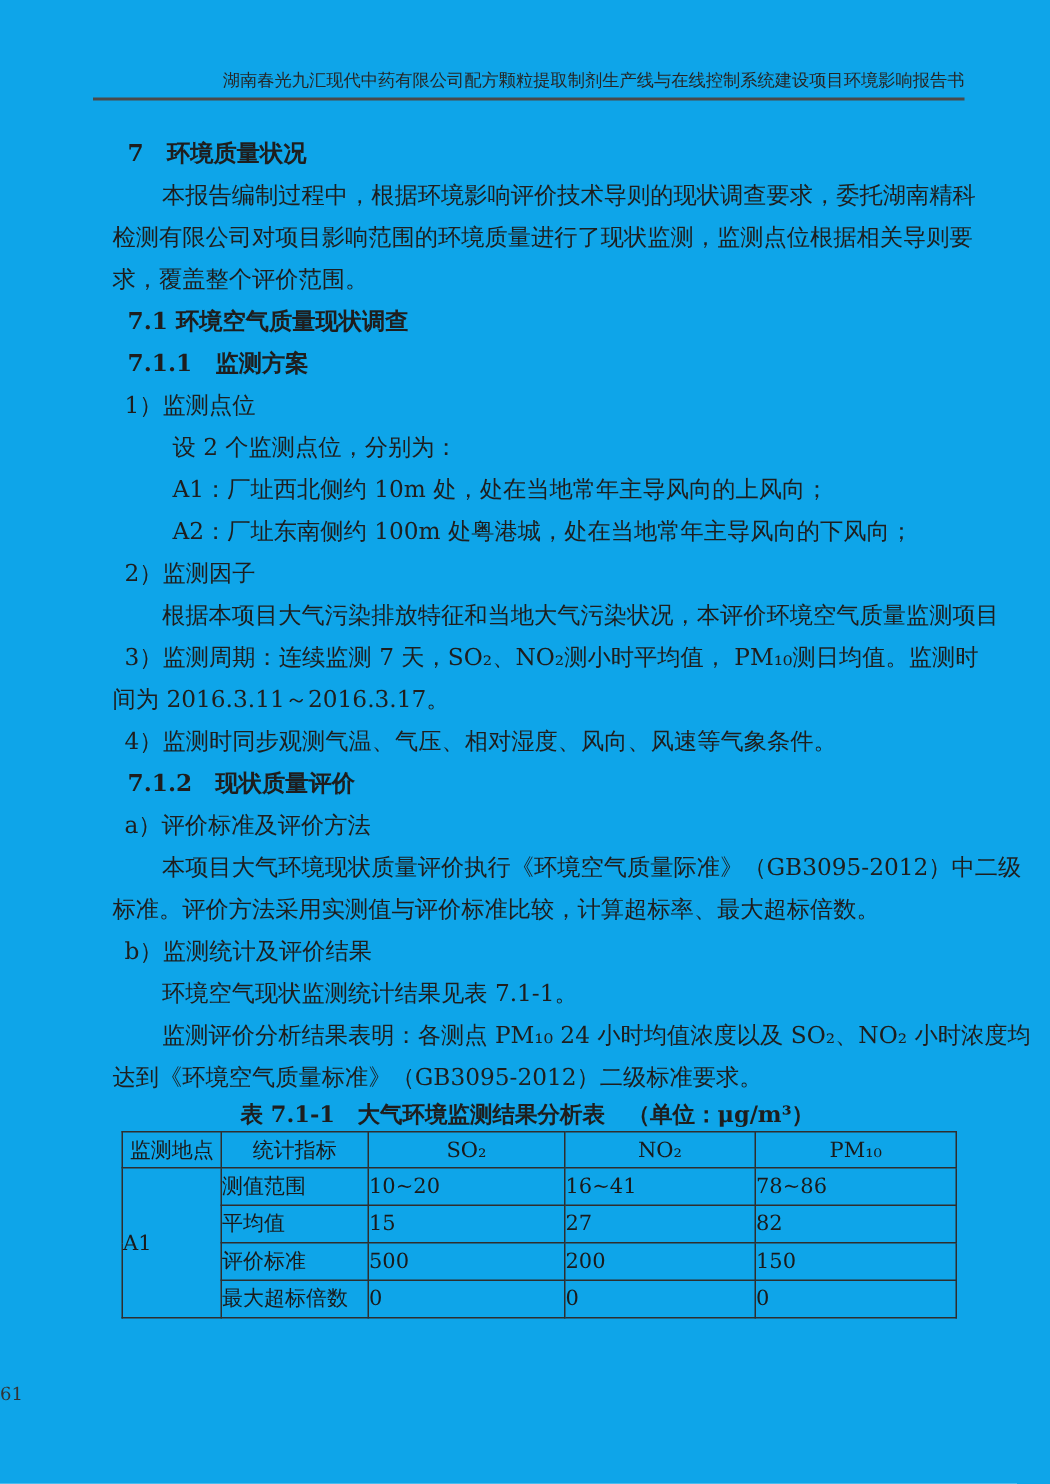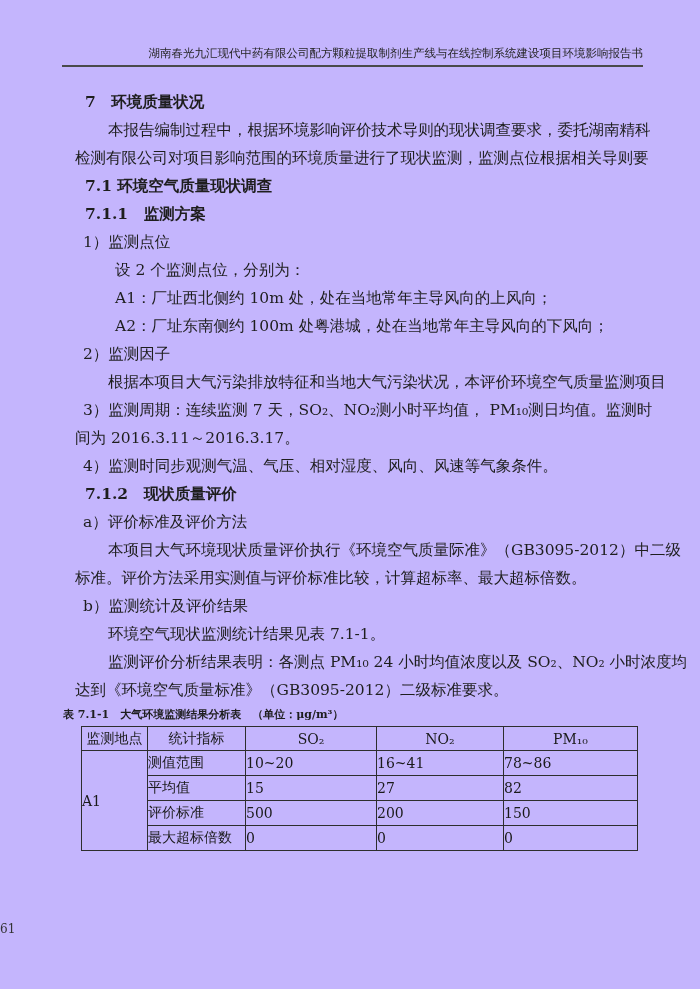--- a/index.html
+++ b/index.html
@@ -1,39 +1,39 @@
 <!DOCTYPE html>
 <html><head>
 <meta charset="utf-8">
 <style>
   html,body { margin:0; padding:0; }
   body { width:700px; height:989px; background:#ffffff; }
   .page {
     position:relative; width:700px; height:989px; overflow:hidden;
-    background:#c4b5fd; color:#1e1e1e;
+    background:#0ea5e9; color:#1e1e1e;
     font-family:"DejaVu Serif","Liberation Serif",serif;
   }
   .header-title {
     position:absolute; top:46px; left:60px; right:57px;
     text-align:right; font-size:11.5px; color:#262626; white-space:nowrap;
   }
   .header-rule {
     position:absolute; top:65px; left:62px; width:581px; height:2px;
     background:#4a4a4a;
   }
   .content { position:absolute; top:88px; left:63px; width:577px; }
   .line { height:28px; line-height:28px; font-size:15.5px; white-space:pre; }
   .h1, .h2 { font-weight:bold; margin-left:22px; }
   .indent { margin-left:45px; }
   .flush  { margin-left:12px; }
   .list   { margin-left:20px; }
   .list2  { margin-left:52px; }
   .caption {
-    height:22px; line-height:22px; 
-    font-weight:bold; font-size:11px; white-space:pre;
+    height:22px; line-height:22px; text-align:center;
+    font-weight:bold; font-size:15px; white-space:pre;
   }
   table.mtable {
     border-collapse:collapse; table-layout:fixed;
     margin-left:18px; width:556px;
   }
   .mtable col.c0 { width:66px; }
   .mtable col.c1 { width:98px; }
   .mtable col.c2 { width:131px; }
   .mtable col.c3 { width:127px; }
   .mtable col.c4 { width:134px; }
@@ -56,20 +56,21 @@
   <div class="header-title">湖南春光九汇现代中药有限公司配方颗粒提取制剂生产线与在线控制系统建设项目环境影响报告书</div>
 
   <div class="header-rule"></div>
 
   <div class="content">
 
     <div>
         <div class="line h1">7　环境质量状况</div>
         <div class="line indent">本报告编制过程中，根据环境影响评价技术导则的现状调查要求，委托湖南精科</div>
         <div class="line flush">检测有限公司对项目影响范围的环境质量进行了现状监测，监测点位根据相关导则要</div>
+        <div class="line flush">求，覆盖整个评价范围。</div>
         <div class="line h2">7.1 环境空气质量现状调查</div>
         <div class="line h2">7.1.1　监测方案</div>
         <div class="line list">1）监测点位</div>
         <div class="line list2">设 2 个监测点位，分别为：</div>
         <div class="line list2">A1：厂址西北侧约 10m 处，处在当地常年主导风向的上风向；</div>
         <div class="line list2">A2：厂址东南侧约 100m 处粤港城，处在当地常年主导风向的下风向；</div>
         <div class="line list">2）监测因子</div>
         <div class="line indent">根据本项目大气污染排放特征和当地大气污染状况，本评价环境空气质量监测项目</div>
         <div class="line list">3）监测周期：连续监测 7 天，SO₂、NO₂测小时平均值， PM₁₀测日均值。监测时</div>
         <div class="line flush">间为 2016.3.11～2016.3.17。</div>

